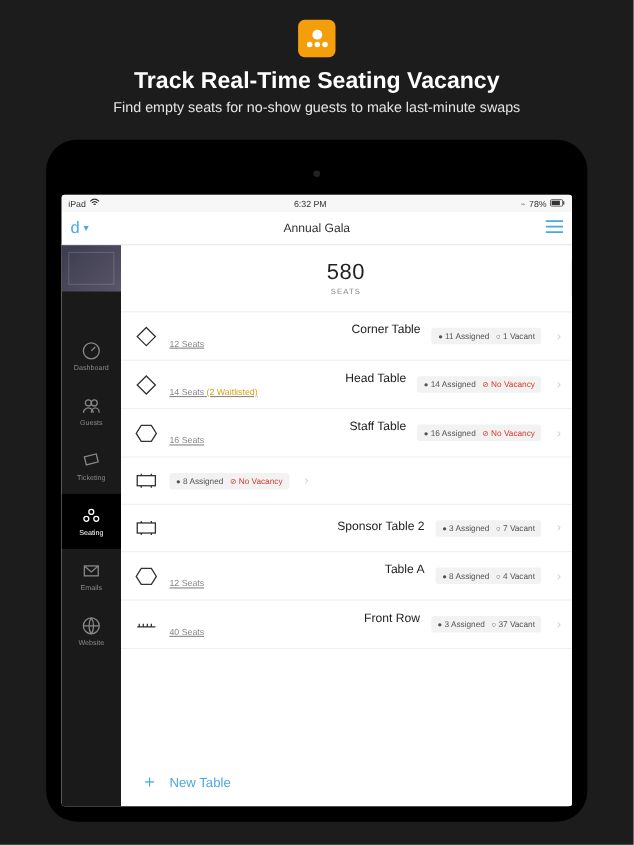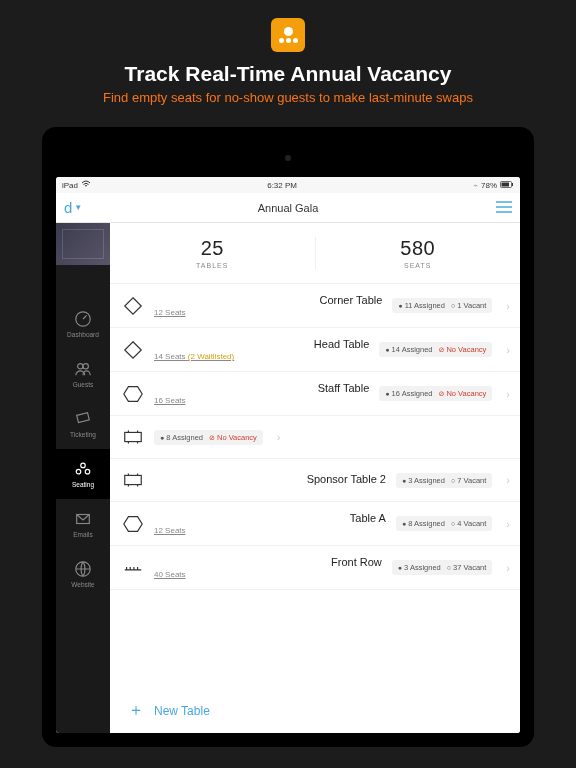--- a/index.html
+++ b/index.html
@@ -8,25 +8,25 @@
   
   .hero { text-align: center; padding: 18px 20px 14px; }
   .app-icon {
     width: 34px; height: 34px; background: #f59e0b; border-radius: 6px;
     margin: 0 auto 10px; display: flex; align-items: center; justify-content: center;
   }
   .app-icon-dots { display: grid; grid-template-columns: repeat(3,5px); grid-gap: 2px; }
   .app-icon-dots span { width: 5px; height: 5px; background: #fff; border-radius: 50%; }
   .app-icon-dots span.big { grid-column: 1 / span 3; width: 9px; height: 9px; margin: 0 auto; }
   .hero h1 { color: #fff; font-size: 21px; font-weight: 600; margin-bottom: 4px; }
-  .hero p { color: #f97316; font-size: 13px; }
+  .hero p { color: #e5e5e5; font-size: 13px; }
 
   
   .device {
-    width: 492px; height: 620px; background: #000; border-radius: 14px;
+    width: 492px; height: 620px; background: #000; border-radius: 28px;
     margin: 8px auto 0; padding: 14px; position: relative;
   }
   .device::before { content: ""; position: absolute; left: 50%; top: 28px; width: 6px; height: 6px; background: #222; border-radius: 50%; transform: translateX(-50%); }
   .screen { width: 100%; height: 100%; background: #fff; border-radius: 3px; overflow: hidden; display: flex; flex-direction: column; margin-top: 36px; height: calc(100% - 36px); }
 
   
   .status-bar {
     height: 16px; background: #f7f7f7; display: flex; align-items: center;
     justify-content: space-between; font-size: 8px; color: #333; padding: 0 6px;
   }
@@ -99,21 +99,21 @@
 
 <div class="hero">
   <div class="app-icon">
     <div class="app-icon-dots">
         <span class="big"></span>
         <span></span>
         <span></span>
         <span></span>
       </div>
   </div>
-  <h1>Track Real-Time Annual Vacancy</h1>
+  <h1>Track Real-Time Seating Vacancy</h1>
   <p>Find empty seats for no-show guests to make last-minute swaps</p>
 </div>
 
 <div class="device">
   <div class="screen">
 
     <div class="status-bar">
       <div class="status-left">
         <span>iPad</span>
         <span class="wifi-icon">
@@ -207,24 +207,20 @@
                 <path d="M2 10h16M10 2c3 4 3 12 0 16M10 2c-3 4-3 12 0 16"></path>
               </svg>
             </span>
           <span>Website</span>
         </div>
       </div>
 
       <div class="main">
         <div class="stats-row">
           <div class="stat">
-            <div class="stat-num">25</div>
-            <div class="stat-label">TABLES</div>
-          </div>
-          <div class="stat">
             <div class="stat-num">580</div>
             <div class="stat-label">SEATS</div>
           </div>
         </div>
 
         <div class="table-list" id="table-list">
             <div class="row">
     <div class="row-icon"><svg viewBox="0 0 24 24">
                   <path d="M12 3l9 9-9 9-9-9z"></path>
                 </svg></div>

